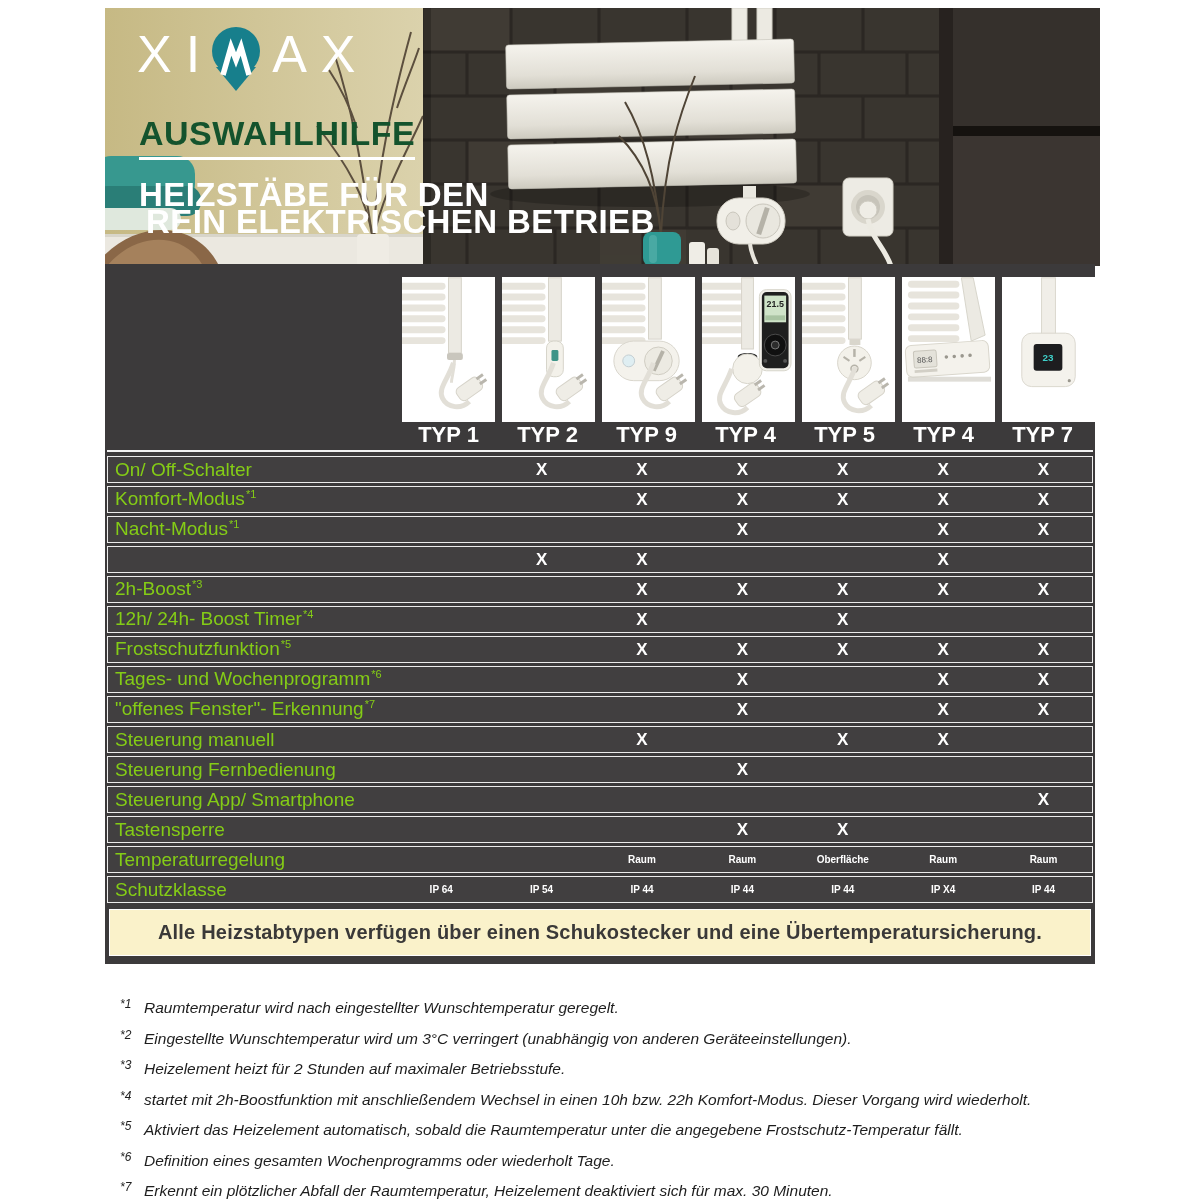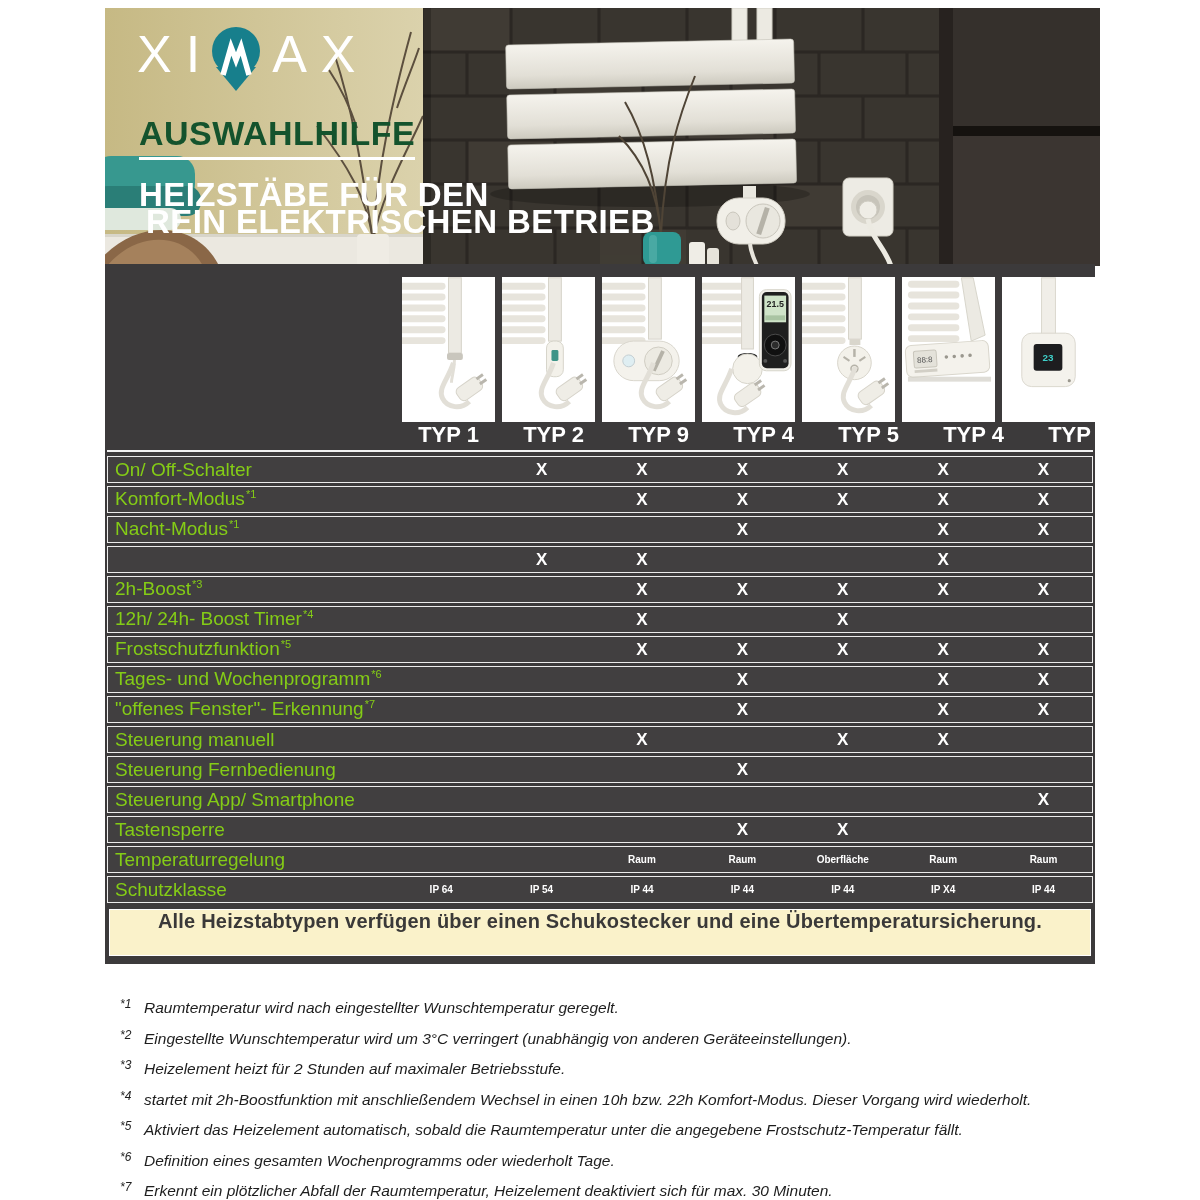--- a/index.html
+++ b/index.html
@@ -16,32 +16,32 @@
   .tagline{position:absolute;left:34px;top:106px;font-size:34px;font-weight:700;color:#14532d;
            letter-spacing:.5px;border-bottom:3px solid #fff;padding-bottom:4px;}
   .t1{position:absolute;left:34px;top:148px;font-size:33px;font-weight:700;color:#fff;letter-spacing:.4px;margin-top:20px;}
   .t2{position:absolute;left:34px;top:195px;font-size:33px;font-weight:700;color:#fff;letter-spacing:.4px;margin-left:7px;}
 
   
   .panel{position:absolute;left:105px;top:264px;width:990px;height:700px;background:#3c3a3b;}
   .photos{position:absolute;left:297px;top:13px;display:flex;gap:7px;}
   .pbox{width:93px;height:145px;background:#fff;overflow:hidden;}
   .pbox svg{display:block;}
-  .typrow{position:absolute;left:297px;top:158px;display:flex;gap:12px;}
+  .typrow{position:absolute;left:297px;top:158px;display:flex;gap:6px;}
   .typlab{width:93px;text-align:center;font-size:22px;font-weight:700;color:#fff;}
   .sep{position:absolute;left:2px;right:2px;top:186px;height:2px;background:#f2f2f2;}
   .rows{position:absolute;left:2px;right:2px;top:192px;}
   .frow{height:25px;margin-bottom:3px;border:1px solid #ececec;background:#413f40;
         display:grid;grid-template-columns:283px repeat(7,100.4px);align-items:center;}
   .rlabel{padding-left:7px;font-size:19px;color:#84cc16;white-space:nowrap;}
   .rlabel sup{font-size:11px;margin-left:1px;}
   .cell{text-align:center;font-weight:700;color:#fff;font-size:17px;}
   .cell.word{font-size:10px;}
   .note{position:absolute;left:4px;right:4px;top:645px;height:45px;background:#faf2ca;border:1px solid #ffffff;
-        display:flex;align-items:flex-start;justify-content:center;
+        display:flex;align-items:center;justify-content:center;
         font-size:20px;font-weight:700;color:#3a3938;letter-spacing:.2px;}
 
   
   .footnotes{position:absolute;left:118px;top:997px;width:1010px;}
   .fn{position:relative;padding-left:26px;margin-bottom:8px;font-style:italic;color:#1d1d1d;
       font-size:15.5px;line-height:22.5px;}
   .fnmark{position:absolute;left:2px;top:-4px;font-size:12px;font-style:italic;}
 </style>
 </head>
 <body>

